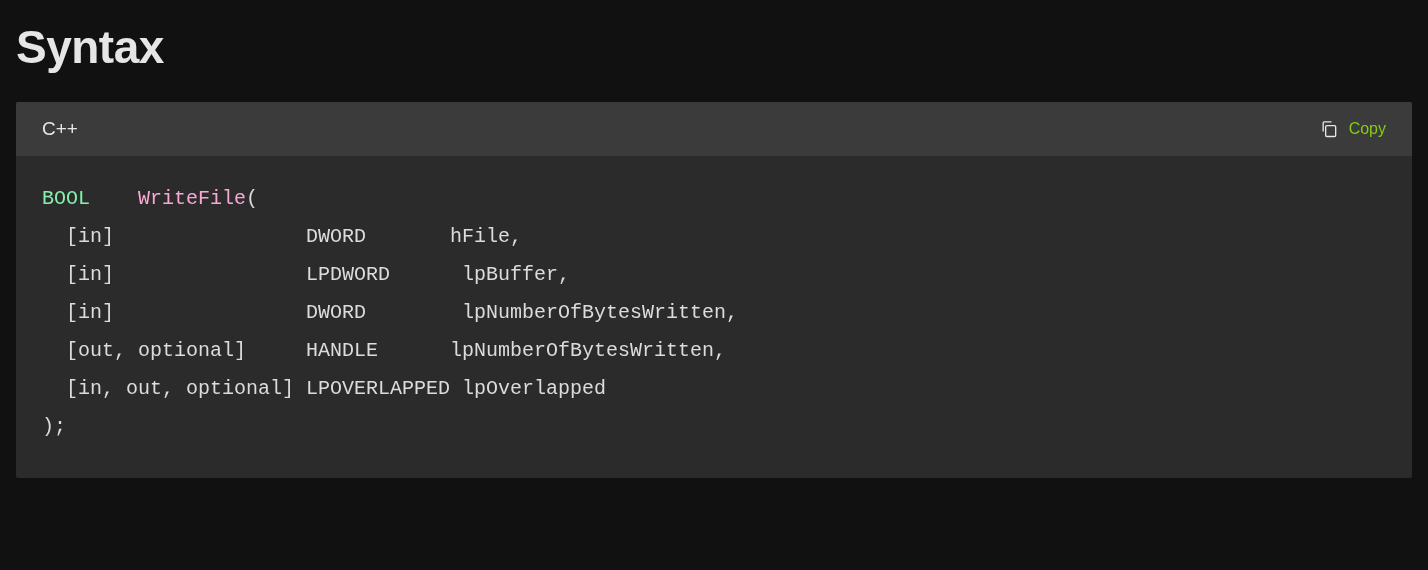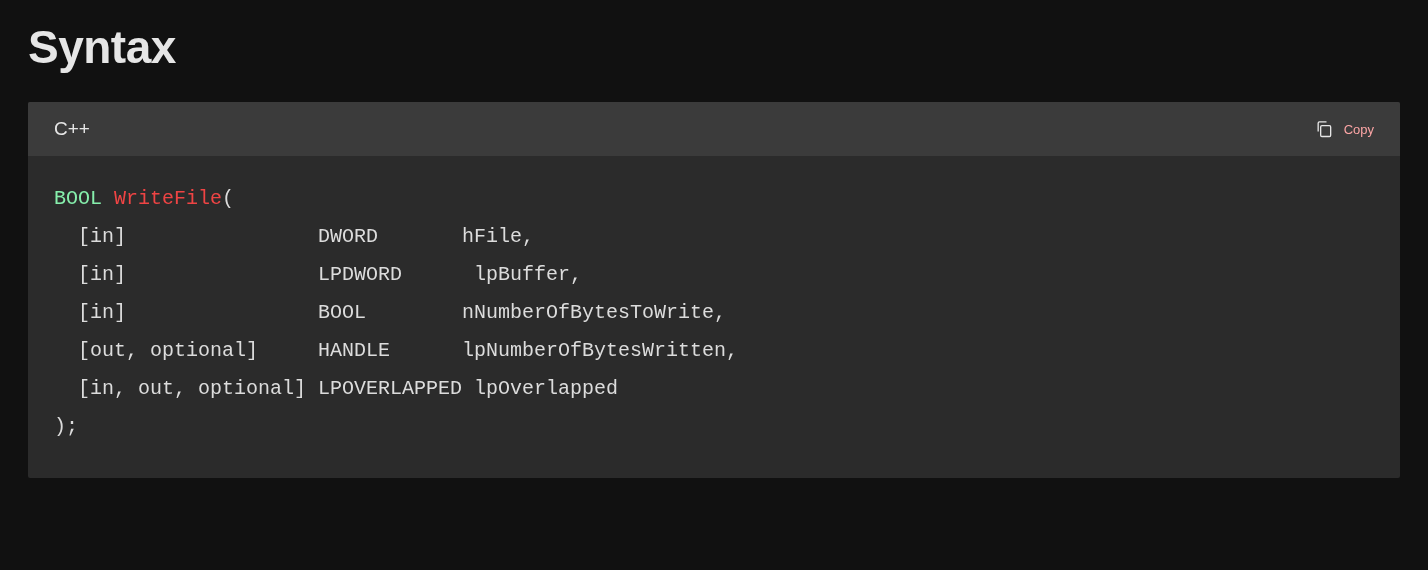--- a/index.html
+++ b/index.html
@@ -9,21 +9,21 @@
     }
     body {
       background-color: #111111;
       font-family: "Segoe UI", -apple-system, BlinkMacSystemFont, sans-serif;
       color: #e6e6e6;
       padding: 0;
       width: 1428px;
       height: 570px;
     }
     .container {
-      padding: 0 28px;
+      padding: 0 16px;
     }
     h2.section-title {
       font-size: 46px;
       font-weight: 600;
       color: #e6e6e6;
       margin: 20px 0 28px 0;
       letter-spacing: -0.5px;
     }
     .code-block {
       background-color: #2b2b2b;
@@ -41,22 +41,22 @@
     }
     .lang-label {
       font-weight: 400;
     }
     .copy-button {
       display: flex;
       align-items: center;
       gap: 10px;
       background: none;
       border: none;
-      color: #fca5a5;
-      font-size: 13px;
+      color: #84cc16;
+      font-size: 16px;
       cursor: pointer;
       font-family: inherit;
     }
     .copy-icon {
       display: inline-flex;
       align-items: center;
     }
     .copy-icon svg {
       width: 20px;
       height: 20px;
@@ -69,21 +69,22 @@
       font-family: Consolas, "Courier New", monospace;
       font-size: 20px;
       line-height: 1.9;
       color: #dcdcdc;
       white-space: pre;
     }
     .kw-type {
       color: #86efac;
     }
     .fn-name {
-      color: #ef4444;
+      color: #f9a8d4;
+      margin-left: 36px;
     }
   </style>
 </head>
 <body>
 
 <div class="container">
   <h2 class="section-title">Syntax</h2>
 
   <div class="code-block">
     <div class="code-header">
@@ -94,18 +95,18 @@
             <rect x="8" y="8" width="12" height="13" rx="1.5"></rect>
             <path d="M5 15 V5 a1.5 1.5 0 0 1 1.5 -1.5 H15"></path>
           </svg>
         </span>
         <span>Copy</span>
       </button>
     </div>
     <div class="code-body"><span class="kw-type">BOOL</span> <span class="fn-name">WriteFile</span><span>(</span>
 <span>  [in]                DWORD       hFile,</span>
 <span>  [in]                LPDWORD      lpBuffer,</span>
-<span>  [in]                BOOL        nNumberOfBytesToWrite,</span>
+<span>  [in]                DWORD        lpNumberOfBytesWritten,</span>
 <span>  [out, optional]     HANDLE      lpNumberOfBytesWritten,</span>
 <span>  [in, out, optional] LPOVERLAPPED lpOverlapped</span>
 <span>);</span></div>
   </div>
 </div>
 
 </body></html>

